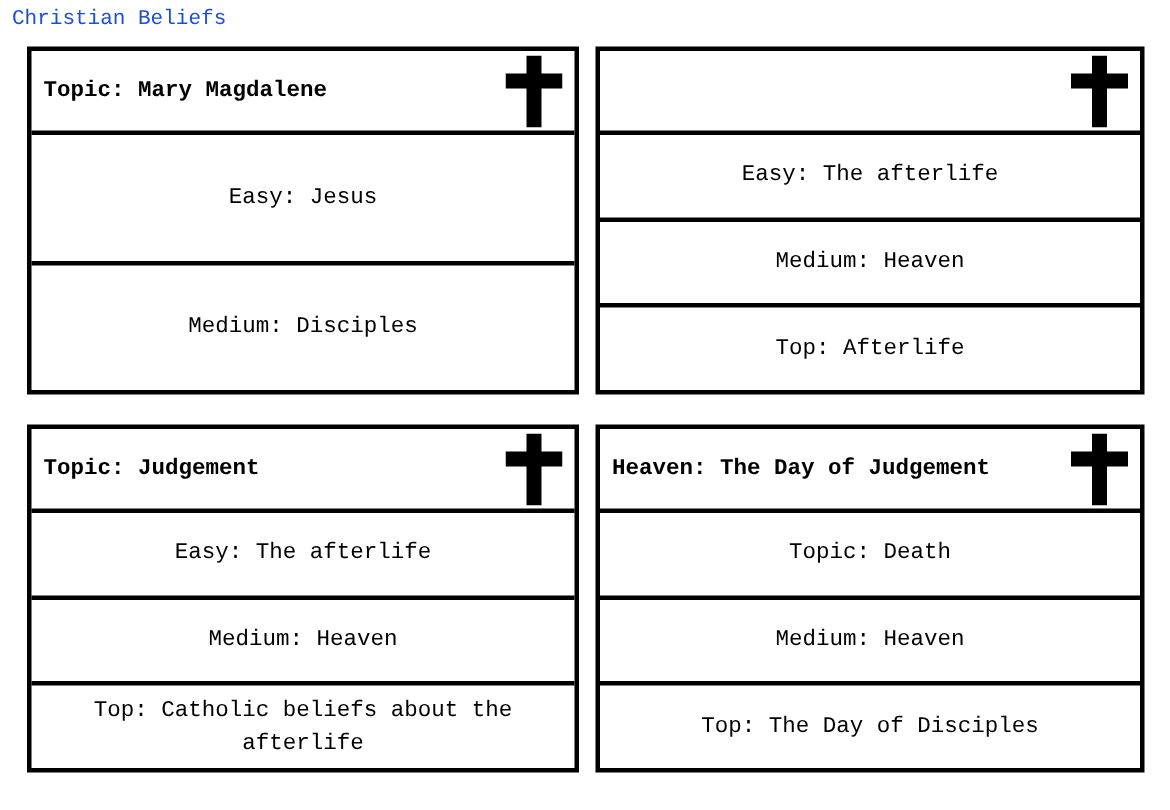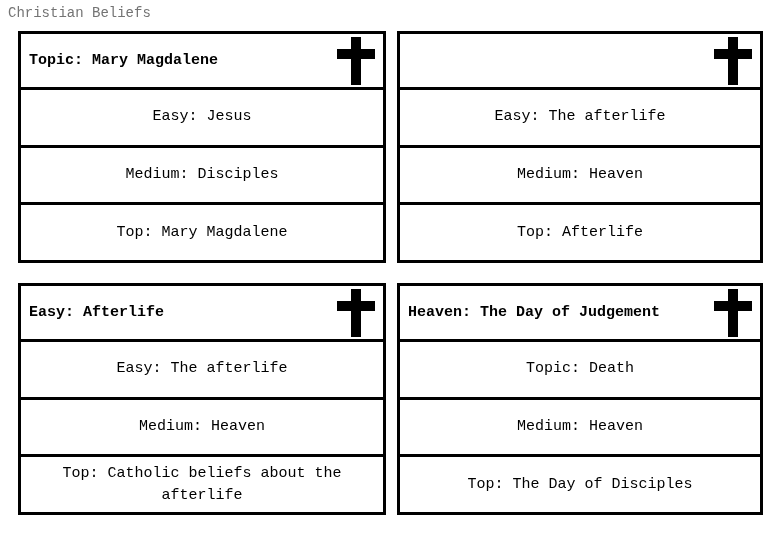--- a/index.html
+++ b/index.html
@@ -17,21 +17,21 @@
   }
 
   #page-title {
     position: absolute;
     left: 8px;
     top: 4px;
     font-size: 14px;
     line-height: 18px;
     letter-spacing: 0px;
     white-space: nowrap;
-    color: #737373;
+    color: #1d4ed8;
   }
 
   #board {
     position: absolute;
     left: 0;
     top: 0;
     width: 780px;
     height: 540px;
   }
 
@@ -117,23 +117,20 @@
           <rect x="0" y="12" width="38" height="10" fill="#000000"></rect>
         </svg>
       </span>
     </div>
     <div class="answer-row">
       <span class="answer-text">Easy: Jesus</span>
     </div>
     <div class="answer-row">
       <span class="answer-text">Medium: Disciples</span>
     </div>
-    <div class="answer-row">
-      <span class="answer-text">Top: Mary Magdalene</span>
-    </div>
   </div>
 
   <div class="card col-right row-top">
     <div class="topic-row">
       <span class="cross-icon">
         <svg viewBox="0 0 38 48" width="38" height="48" aria-hidden="true">
           <rect x="14" y="0" width="10" height="48" fill="#000000"></rect>
           <rect x="0" y="12" width="38" height="10" fill="#000000"></rect>
         </svg>
       </span>
@@ -144,21 +141,21 @@
     <div class="answer-row">
       <span class="answer-text">Medium: Heaven</span>
     </div>
     <div class="answer-row">
       <span class="answer-text">Top: Afterlife</span>
     </div>
   </div>
 
   <div class="card col-left row-bottom">
     <div class="topic-row">
-      <span class="topic-label">Easy: Afterlife</span>
+      <span class="topic-label">Topic: Judgement</span>
       <span class="cross-icon">
         <svg viewBox="0 0 38 48" width="38" height="48" aria-hidden="true">
           <rect x="14" y="0" width="10" height="48" fill="#000000"></rect>
           <rect x="0" y="12" width="38" height="10" fill="#000000"></rect>
         </svg>
       </span>
     </div>
     <div class="answer-row">
       <span class="answer-text">Easy: The afterlife</span>
     </div>

